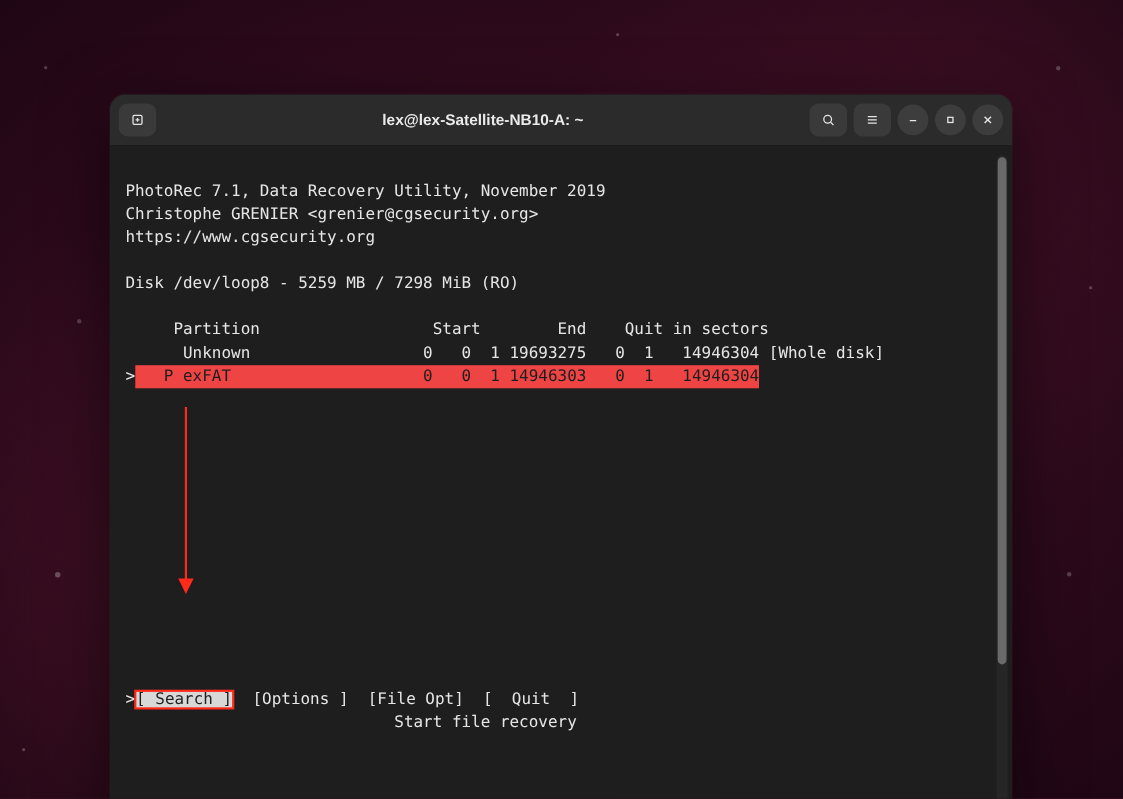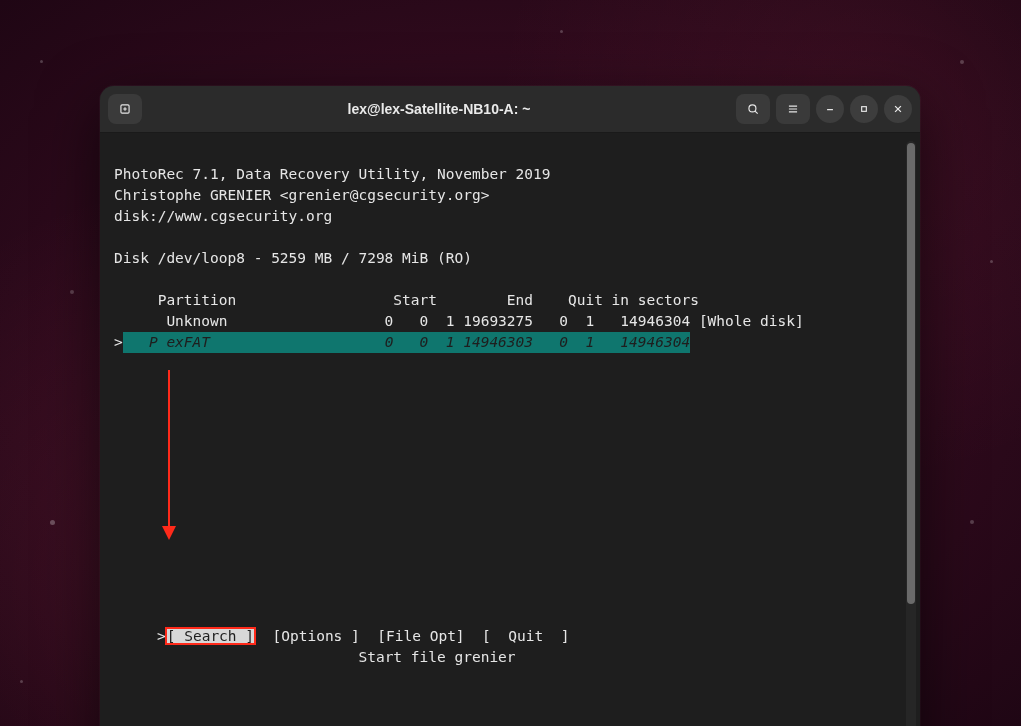--- a/index.html
+++ b/index.html
@@ -75,22 +75,22 @@
     padding: 10px 0 10px 14px;
     box-sizing:border-box;
   }
   .terminal {
     font-family: "DejaVu Sans Mono","Liberation Mono","Ubuntu Mono",monospace;
     font-size: 14.5px;
     line-height: 21px;
     color:#e6e6e6;
     white-space: pre;
   }
-  .row-sel { background:#0f766e; color:#1e1e1e; display:inline-block;font-style:italic; }
-  .menu-row { margin-top: 4px; margin-left: 43px; }
+  .row-sel { background:#ef4444; color:#1e1e1e; display:inline-block; }
+  .menu-row { margin-top: 4px; }
   .menu-sel {
     background:#d8d8d8; color:#1e1e1e;
     outline: 2px solid #ff2a1a;
     outline-offset: -1px;
     padding: 0 1px;
   }
   .scrollbar {
     position:absolute; right:4px; top:8px; bottom:8px; width:10px;
     background: rgba(255,255,255,0.04);
     border-radius:6px;
@@ -163,42 +163,42 @@
               <path d="M7 7l10 10M17 7L7 17"></path>
             </svg>
         </div>
       </div>
     </div>
 
     <div class="terminal-area">
       <div class="terminal">
 <span>PhotoRec 7.1, Data Recovery Utility, November 2019</span>
 <span>Christophe GRENIER &lt;grenier@cgsecurity.org&gt;</span>
-<span>disk://www.cgsecurity.org</span>
+<span>https://www.cgsecurity.org</span>
 
 <span>Disk /dev/loop8 - 5259 MB / 7298 MiB (RO)</span>
 
 <span>     Partition                  Start        End    Quit in sectors</span>
 <span>      Unknown                  0   0  1 19693275   0  1   14946304 [Whole disk]</span>
 <span>&gt;</span><span class="row-sel">   P exFAT                    0   0  1 14946303   0  1   14946304</span>
 
 
 
 
 
 
 
 
 
 
 
 
 
 <span class="menu-row"><span>&gt;</span><span class="menu-sel">[ Search ]</span>  <span>[Options ]</span>  <span>[File Opt]</span>  <span>[  Quit  ]</span></span>
-<span>                            </span><span>Start file grenier</span>
+<span>                            </span><span>Start file recovery</span>
 </div>
 
       <div class="scrollbar">
         <div class="scroll-thumb"></div>
       </div>
     </div>
   </div>
 
   <div class="annot-arrow">
     <svg width="20" height="170">

